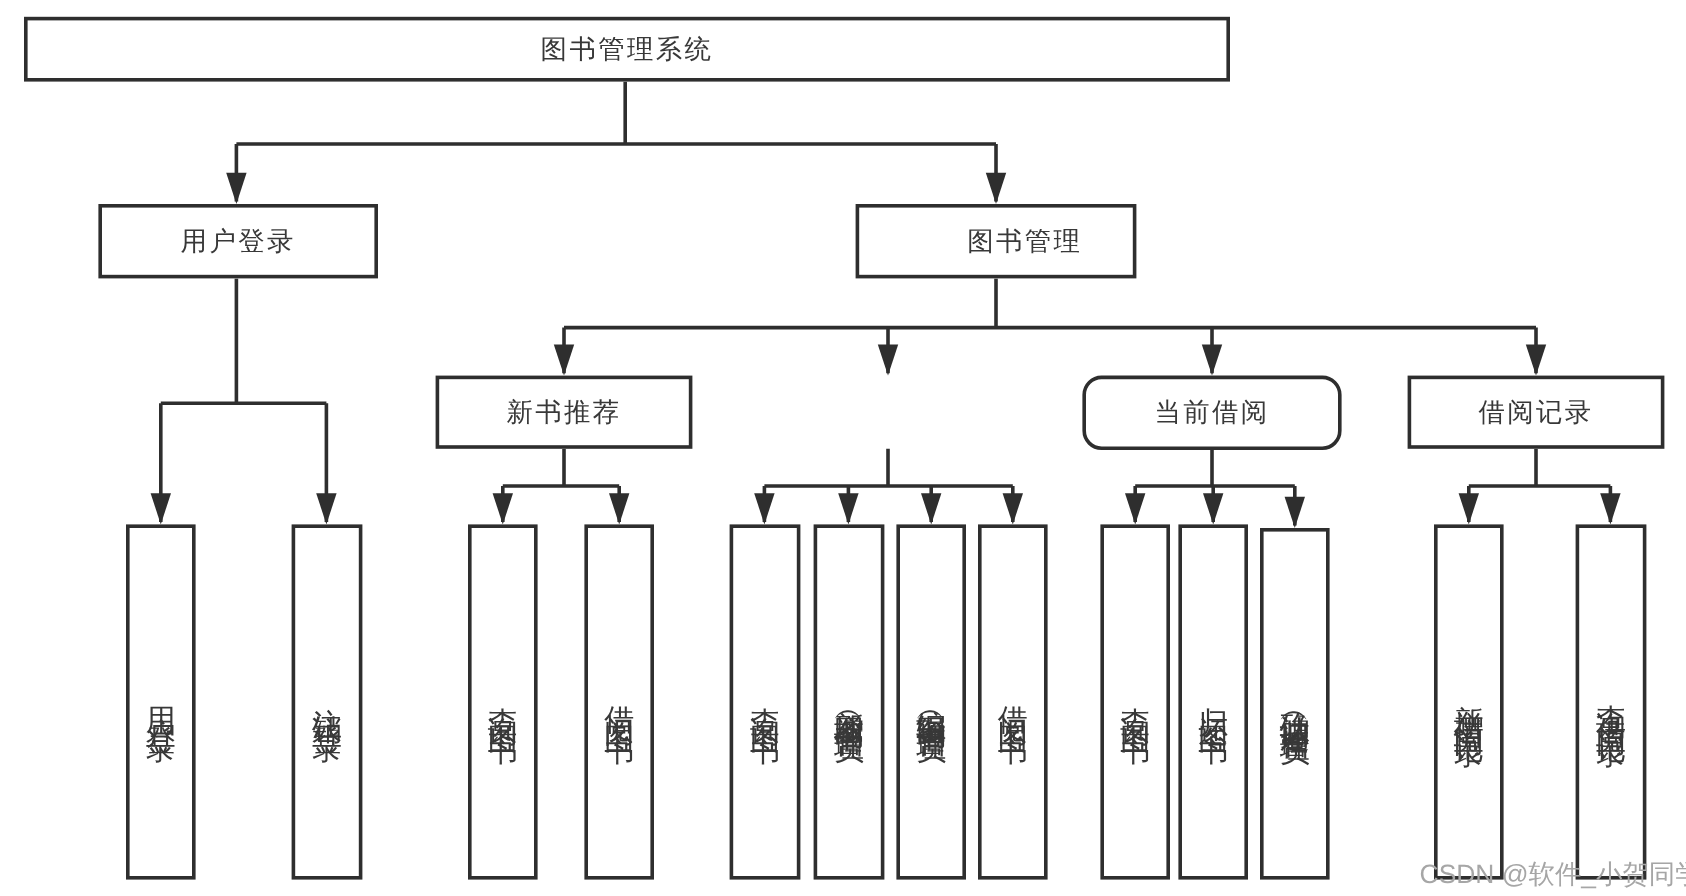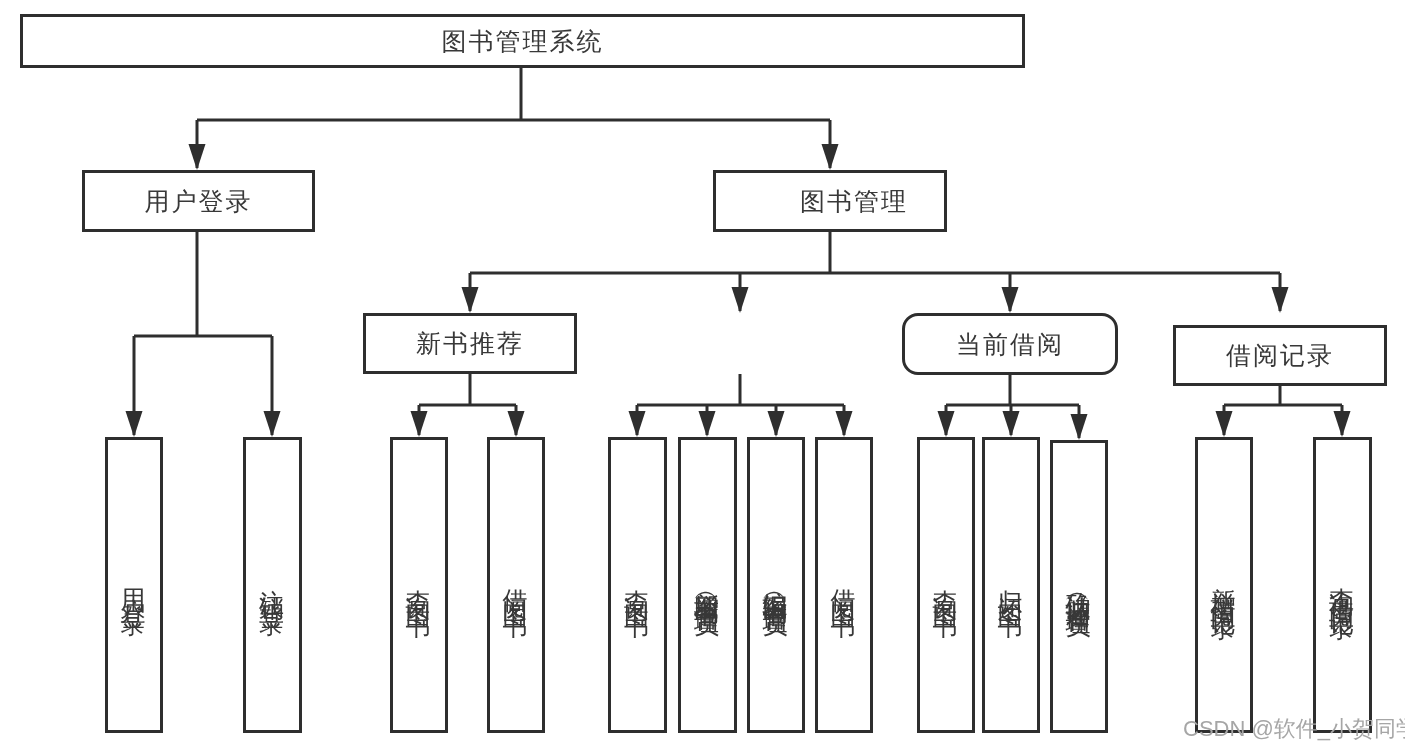--- a/index.html
+++ b/index.html
@@ -15,21 +15,21 @@
     position:absolute;
     box-sizing:border-box;
     border:3px solid #2e2e2e;
     background:#ffffff;
     display:flex;
     align-items:center;
     justify-content:center;
     color:#383838;
     z-index:2;
   }
-  .hnode{font-size:25px;letter-spacing:2px;}
+  .hnode{font-size:22px;letter-spacing:2px;}
   .vnode span{
     writing-mode:vertical-rl;
     text-orientation:mixed;
     font-size:25px;
     letter-spacing:8px;
     white-space:nowrap;
     color:#383838;
   }
   .vnode span.mid{letter-spacing:6px;}
   .vnode span.long{letter-spacing:3px;}
@@ -78,21 +78,21 @@
       </g>
   </svg>
 
   <div class="node hnode" style="left:20px;top:14px;width:1005px;height:54px;">图书管理系统</div>
 
   <div class="node hnode" style="left:82px;top:170px;width:233px;height:62px;">用户登录</div>
   <div class="node hnode" style="left:713px;top:170px;width:234px;height:62px;padding-left:48px;">图书管理</div>
 
   <div class="node hnode" style="left:363px;top:313px;width:214px;height:61px;">新书推荐</div>
   <div class="node hnode" style="left:902px;top:313px;width:216px;height:62px;border-radius:16px;">当前借阅</div>
-  <div class="node hnode" style="left:1173px;top:313px;width:214px;height:61px;margin-top:12px;">借阅记录</div>
+  <div class="node hnode" style="left:1173px;top:313px;width:214px;height:61px;">借阅记录</div>
 
   <div class="node vnode" style="left:105px;top:437px;width:58px;height:296px;">
     <span>用户登录</span>
   </div>
   <div class="node vnode" style="left:243px;top:437px;width:59px;height:296px;">
     <span>注销登录</span>
   </div>
 
   <div class="node vnode" style="left:390px;top:437px;width:58px;height:296px;">
     <span>查询图书</span>

